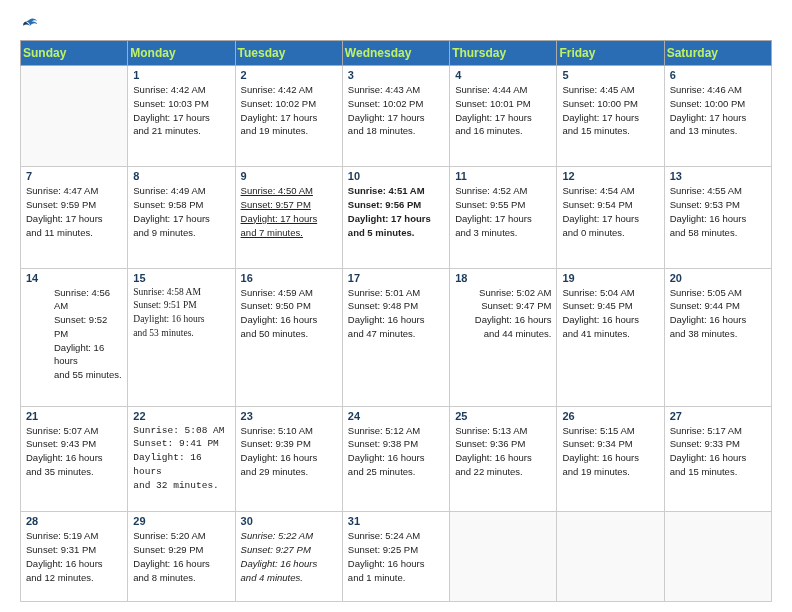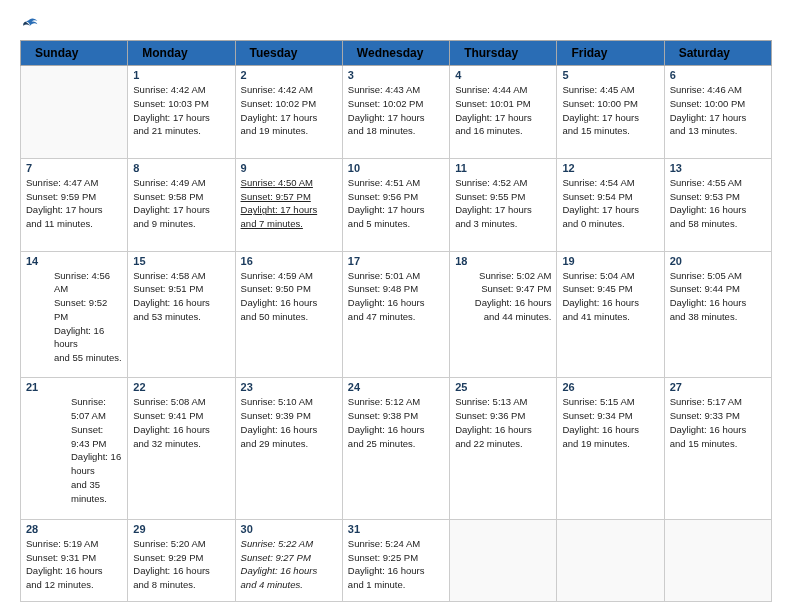--- a/index.html
+++ b/index.html
@@ -47,23 +47,23 @@
       color: #333;
       margin-top: 2px;
     }
     .calendar {
       width: 100%;
       border-collapse: collapse;
       flex: 1;
     }
     .calendar th {
       background-color: #2a6db5;
-      color: #000000;
+      color: #bef264;
       text-align: left;
-      padding: 5px 14px;
+      padding: 5px 2px;
       font-size: 12px;
       font-weight: bold;
       border: 1px solid #aaa;
     }
     .calendar td {
       border: 1px solid #ccc;
       vertical-align: top;
       padding: 3px 5px;
       font-size: 9.5px;
       color: #222;
@@ -183,21 +183,21 @@
           </td>
           <td>
             <div class="day-number">9</div>
             <div class="day-info" style="white-space: pre-line; text-decoration: underline;">Sunrise: 4:50 AM
 Sunset: 9:57 PM
 Daylight: 17 hours
 and 7 minutes.</div>
           </td>
           <td>
             <div class="day-number">10</div>
-            <div class="day-info" style="white-space: pre-line;">Sunrise: 4:51 AM
+            <div class="day-info" style="white-space: pre-line; font-weight: bold;">Sunrise: 4:51 AM
 Sunset: 9:56 PM
 Daylight: 17 hours
 and 5 minutes.</div>
           </td>
           <td>
             <div class="day-number">11</div>
             <div class="day-info" style="white-space: pre-line;">Sunrise: 4:52 AM
 Sunset: 9:55 PM
 Daylight: 17 hours
 and 3 minutes.</div>
@@ -220,21 +220,21 @@
         <tr>
           <td>
             <div class="day-number">14</div>
             <div class="day-info" style="white-space: pre-line; margin-left: 28px;">Sunrise: 4:56 AM
 Sunset: 9:52 PM
 Daylight: 16 hours
 and 55 minutes.</div>
           </td>
           <td>
             <div class="day-number">15</div>
-            <div class="day-info" style="white-space: pre-line;">Sunrise: 4:58 AM
+            <div class="day-info" style="white-space: pre-line; font-family: Liberation Serif, serif;">Sunrise: 4:58 AM
 Sunset: 9:51 PM
 Daylight: 16 hours
 and 53 minutes.</div>
           </td>
           <td>
             <div class="day-number">16</div>
             <div class="day-info" style="white-space: pre-line;">Sunrise: 4:59 AM
 Sunset: 9:50 PM
 Daylight: 16 hours
 and 50 minutes.</div>
@@ -264,28 +264,28 @@
             <div class="day-number">20</div>
             <div class="day-info" style="white-space: pre-line;">Sunrise: 5:05 AM
 Sunset: 9:44 PM
 Daylight: 16 hours
 and 38 minutes.</div>
           </td>
         </tr>
         <tr>
           <td>
             <div class="day-number">21</div>
-            <div class="day-info" style="white-space: pre-line; margin-left: 45px;">Sunrise: 5:07 AM
+            <div class="day-info" style="white-space: pre-line;">Sunrise: 5:07 AM
 Sunset: 9:43 PM
 Daylight: 16 hours
 and 35 minutes.</div>
           </td>
           <td>
             <div class="day-number">22</div>
-            <div class="day-info" style="white-space: pre-line;">Sunrise: 5:08 AM
+            <div class="day-info" style="white-space: pre-line; font-family: Liberation Mono, monospace;">Sunrise: 5:08 AM
 Sunset: 9:41 PM
 Daylight: 16 hours
 and 32 minutes.</div>
           </td>
           <td>
             <div class="day-number">23</div>
             <div class="day-info" style="white-space: pre-line;">Sunrise: 5:10 AM
 Sunset: 9:39 PM
 Daylight: 16 hours
 and 29 minutes.</div>

